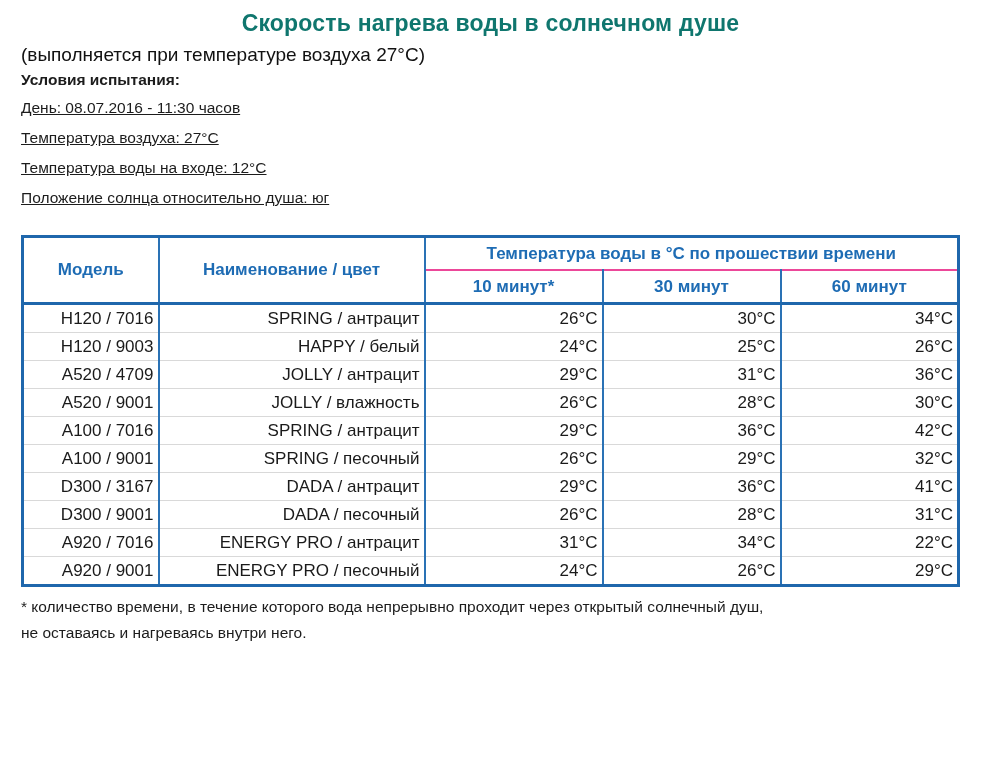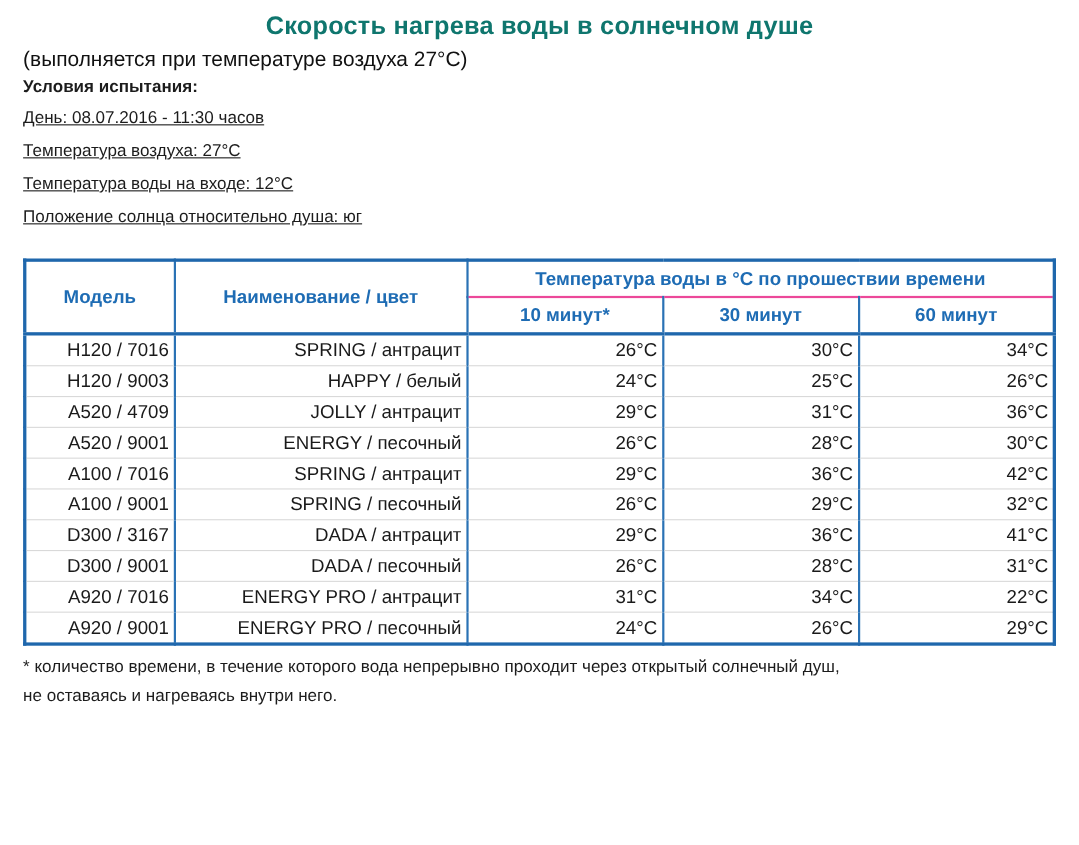--- a/index.html
+++ b/index.html
@@ -155,21 +155,21 @@
         </tr>
         <tr>
           <td>A520 / 4709</td>
           <td>JOLLY / антрацит</td>
           <td>29°С</td>
           <td>31°С</td>
           <td>36°С</td>
         </tr>
         <tr>
           <td>A520 / 9001</td>
-          <td>ENERGY / песочный</td>
+          <td>JOLLY / влажность</td>
           <td>26°С</td>
           <td>28°С</td>
           <td>30°С</td>
         </tr>
         <tr>
           <td>A100 / 7016</td>
           <td>SPRING / антрацит</td>
           <td>29°С</td>
           <td>36°С</td>
           <td>42°С</td>

